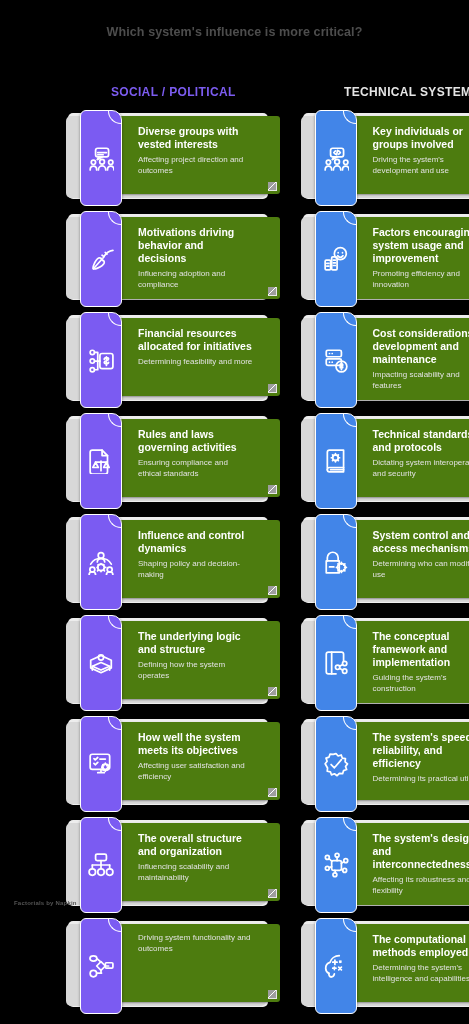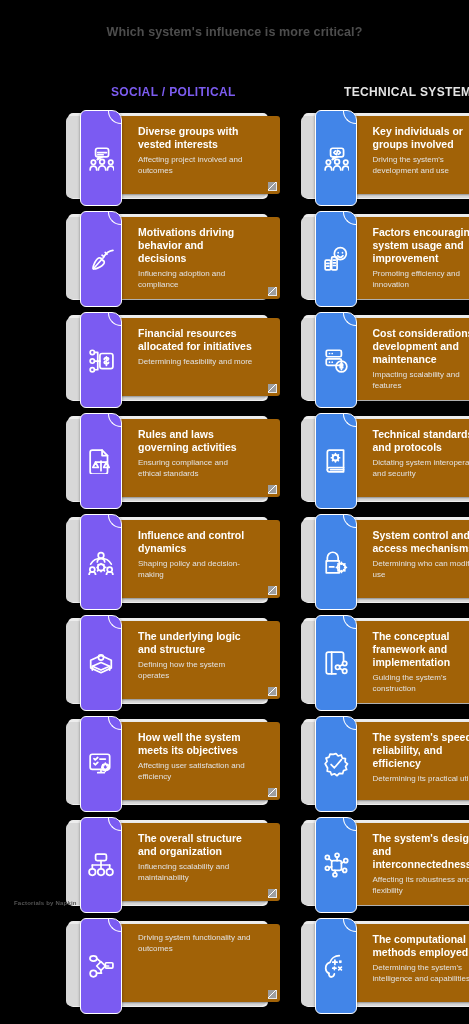--- a/index.html
+++ b/index.html
@@ -51,21 +51,21 @@
   }
   .card-stack2 {
     position:absolute; left:2px; top:3px;
     width:200px; height:78px;
     background:#ededed;
     border-radius:5px;
   }
   .card-body {
     position:absolute; left:38px; top:6px;
     width:176px; min-height:70px;
-    background:#a16207;
+    background:#4d7c0f;
     border-radius:3px;
     padding:9px 27px 9px 34px;
     box-shadow:0 1px 2px rgba(0,0,0,.35);
   }
   .card-body::after {
     content:"";
     position:absolute; right:3px; bottom:3px;
     width:8px; height:8px;
     background:
       linear-gradient(135deg, transparent 0 46%, #ffffff 46% 54%, transparent 54%),
@@ -127,21 +127,21 @@
   <div class="columns">
 
     <div class="col col-left">
       <div class="col-head">SOCIAL / POLITICAL</div>
       <div class="cards">
           <div class="card tall">
             <div class="card-stack2"></div>
             <div class="card-stack"></div>
             <div class="card-body">
               <div class="card-title">Diverse groups with vested interests</div>
-              <div class="card-sub">Affecting project involved and outcomes</div>
+              <div class="card-sub">Affecting project direction and outcomes</div>
             </div>
             <div class="icon-panel">
               <span>
                 <svg viewBox="0 0 24 24">
                   <rect x="7" y="3" width="12" height="8" rx="2"></rect>
                   <path d="M10 11l-1.5 2.5L13 11"></path>
                   <path d="M9 7h8M9 9h5"></path>
                   <circle cx="5" cy="16" r="2"></circle>
                   <circle cx="13" cy="15.5" r="2.2"></circle>
                   <circle cx="21" cy="16" r="2"></circle>

